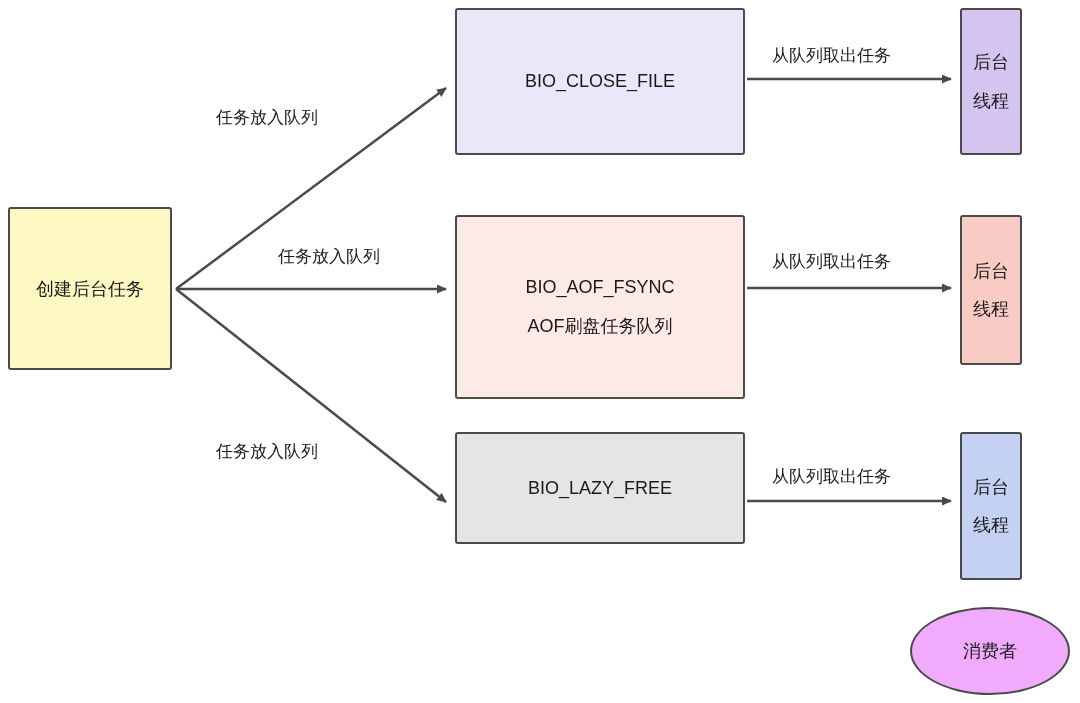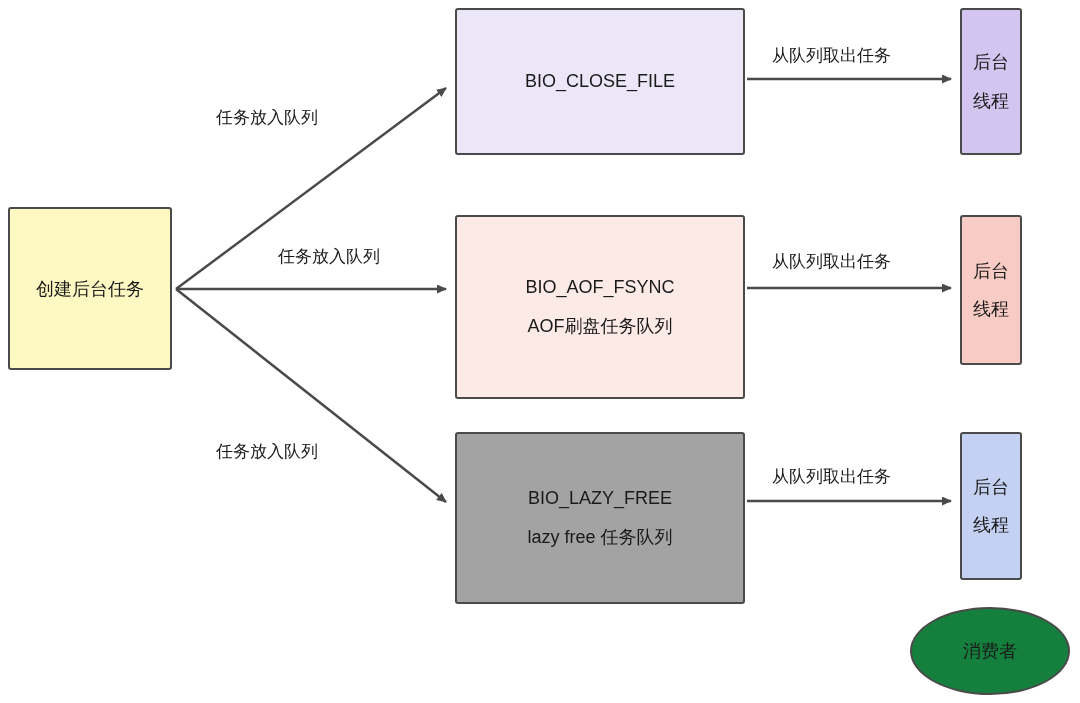--- a/index.html
+++ b/index.html
@@ -39,21 +39,21 @@
     font-size: 18px;
   }
   .queue-box {
     left: 455px;
     width: 290px;
     gap: 16px;
     font-size: 18px;
   }
   .queue-top    { top: 8px;   height: 147px; background: #ece7f8; }
   .queue-middle { top: 215px; height: 184px; background: #fbeae6; }
-  .queue-bottom { top: 432px; height: 172px; background: #a3a3a3; }
+  .queue-bottom { top: 432px; height: 112px; background: #e5e5e5; }
   .thread-box {
     left: 960px;
     width: 62px;
     gap: 14px;
     font-size: 18px;
     line-height: 1.35;
   }
   .thread-top    { top: 8px;   height: 147px; background: #d3c5ef; }
   .thread-middle { top: 215px; height: 150px; background: #f8ccc5; }
   .thread-bottom { top: 432px; height: 148px; background: #c5d1f2; }
@@ -69,21 +69,21 @@
     font-size: 18px;
   }
   .producer-ellipse {
     left: 10px; top: 389px;
     width: 160px; height: 87px;
     background: #e36bde;
   }
   .consumer-ellipse {
     left: 910px; top: 607px;
     width: 160px; height: 88px;
-    background: #15803d;
+    background: #f0abfc;
     align-items: center;
   }
   .edge-label {
     position: absolute;
     color: #1a1a1a;
     font-size: 17px;
     white-space: nowrap;
   }
   .label-enq-top    { left: 216px; top: 106px; }
   .label-enq-middle { left: 278px; top: 245px; }
@@ -121,21 +121,20 @@
 
   <div class="node queue-box queue-top">
     <span class="queue-title">BIO_CLOSE_FILE</span>
   </div>
   <div class="node queue-box queue-middle">
     <span class="queue-title">BIO_AOF_FSYNC</span>
     <span class="queue-subtitle">AOF刷盘任务队列</span>
   </div>
   <div class="node queue-box queue-bottom">
     <span class="queue-title">BIO_LAZY_FREE</span>
-    <span class="queue-subtitle">lazy free 任务队列</span>
   </div>
 
   <div class="node thread-box thread-top">
     <span class="thread-line">后台</span>
     <span class="thread-line">线程</span>
   </div>
   <div class="node thread-box thread-middle">
     <span class="thread-line">后台</span>
     <span class="thread-line">线程</span>
   </div>

